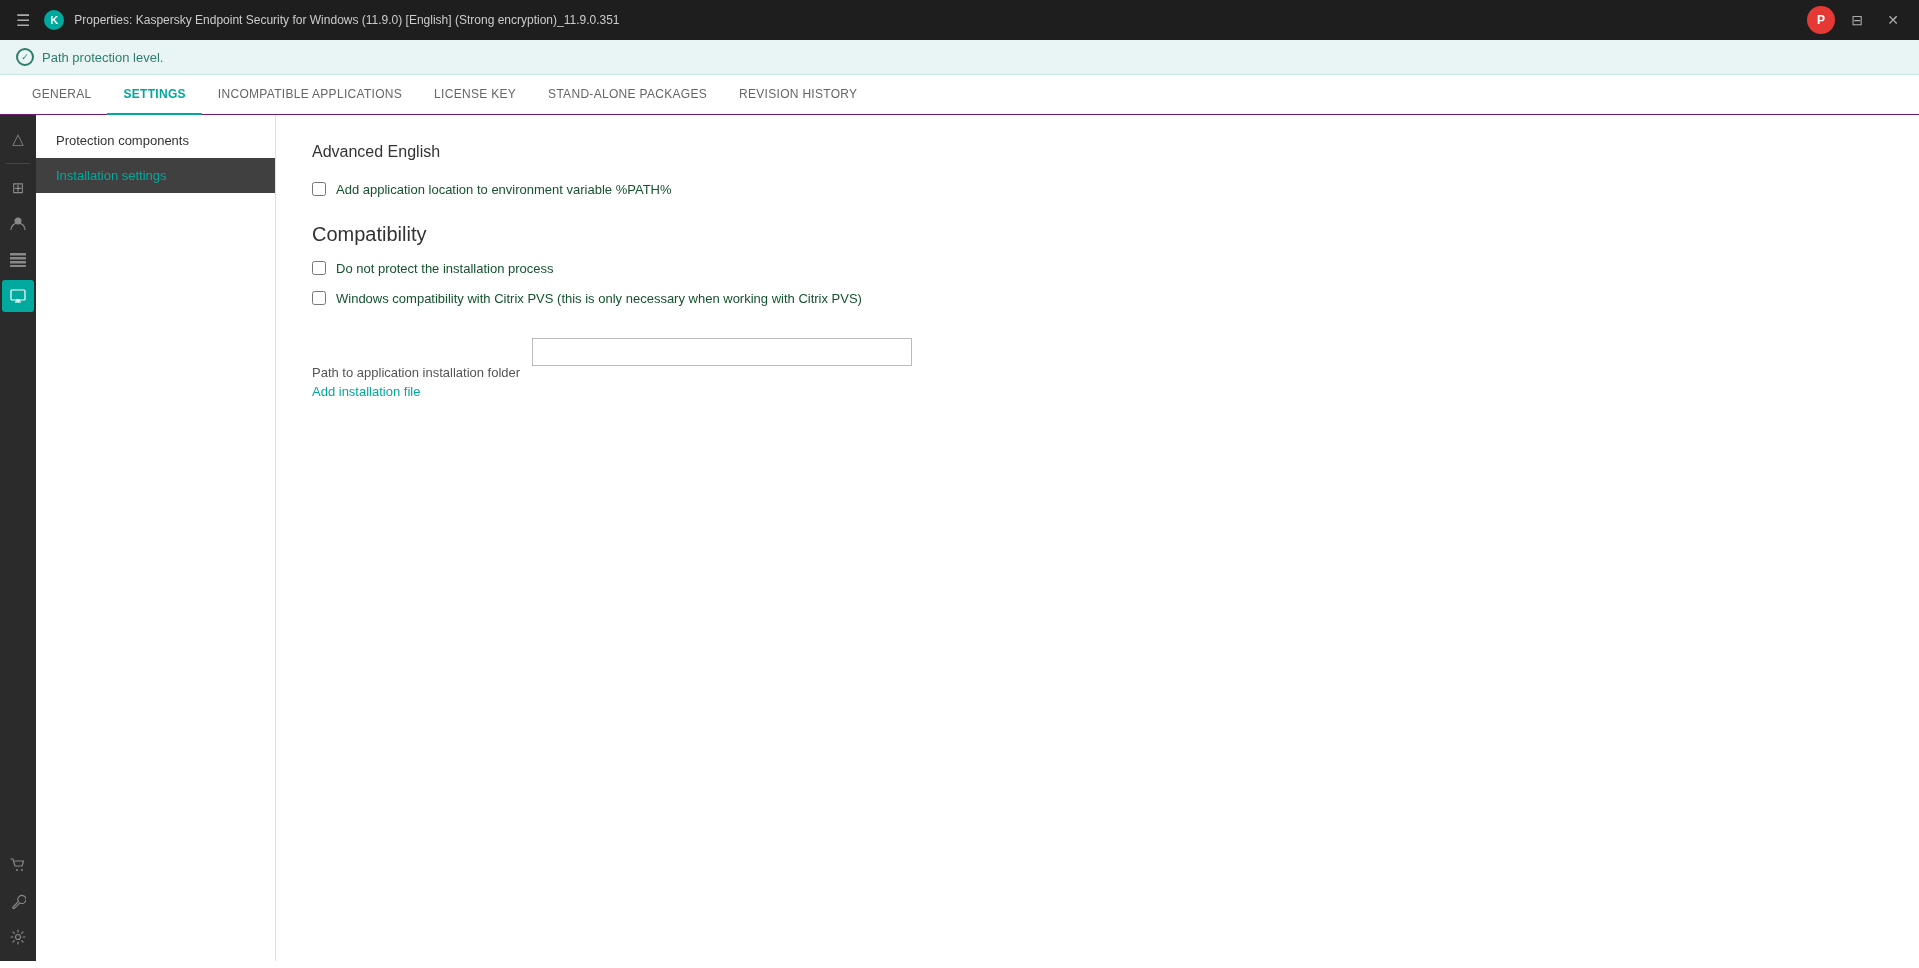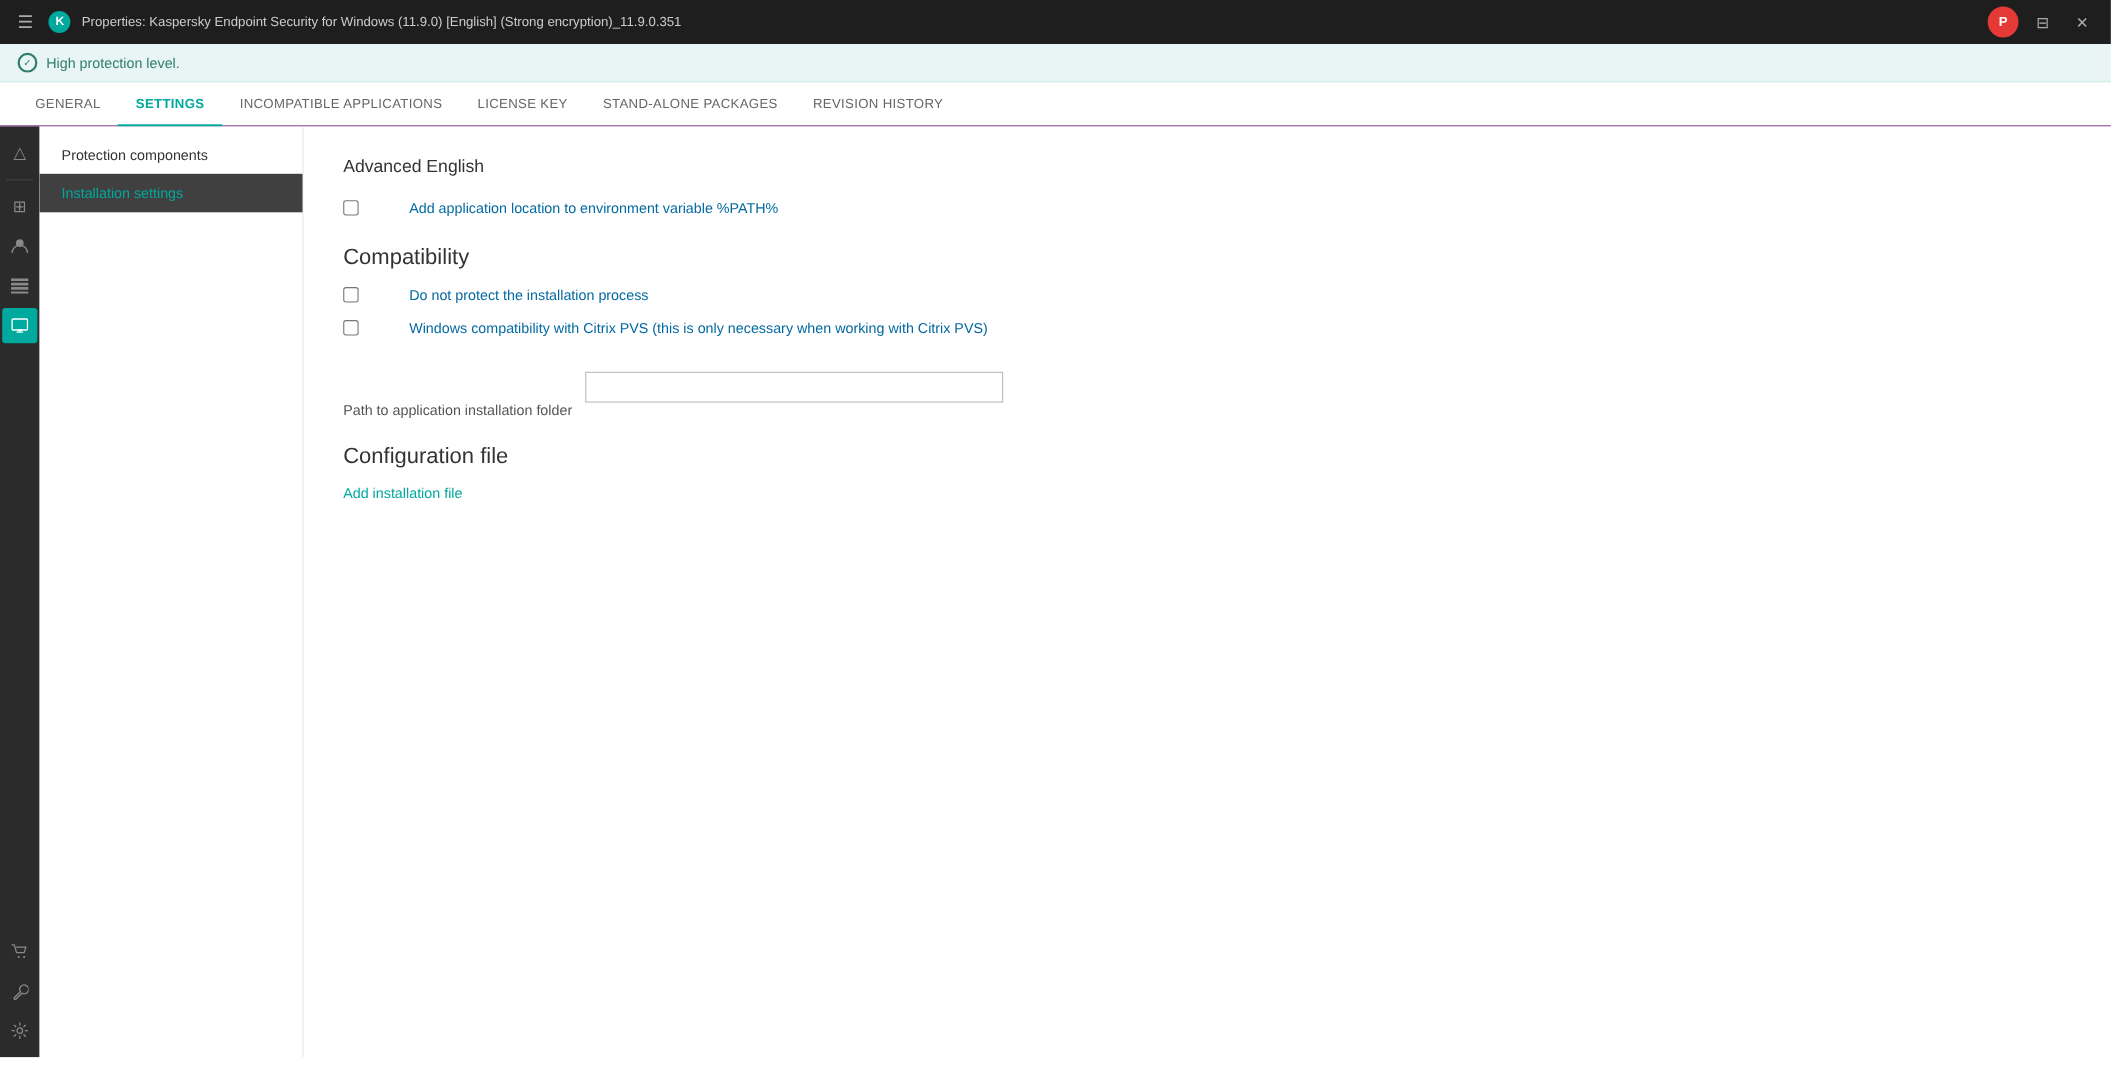--- a/index.html
+++ b/index.html
@@ -76,21 +76,21 @@
       font-size: 20px; font-weight: 400; color: #333; margin-bottom: 14px; margin-top: 24px;
     }
 
     .checkbox-row {
       display: flex; align-items: flex-start; gap: 10px; margin-bottom: 12px;
     }
     .checkbox-row input[type="checkbox"] {
       margin-top: 1px; width: 14px; height: 14px; cursor: pointer; flex-shrink: 0;
       accent-color: #00a99d;
     }
-    .checkbox-label { font-size: 13px; color: #0369a1; line-height: 1.4; margin-left: 36px; }
+    .checkbox-label { font-size: 13px; color: #14532d; line-height: 1.4; }
 
     .path-row {
       display: flex; align-items: center; gap: 12px; margin-top: 16px; margin-bottom: 4px;
     }
     .path-label { font-size: 13px; color: #555; white-space: nowrap; margin-top: 40px; }
     .path-input {
       width: 380px; height: 28px; border: 1px solid #bbb; padding: 2px 6px;
       font-size: 13px; outline: none;
     }
 
@@ -111,21 +111,21 @@
   </div>
   <div class="titlebar-controls">
     <div class="avatar-btn">P</div>
     <div class="titlebar-btn">⊟</div>
     <div class="titlebar-btn close">✕</div>
   </div>
 </div>
 
 <div class="statusbar">
   <div class="status-icon">✓</div>
-  <span>High protection level.</span>
+  <span>Path protection level.</span>
 </div>
 
 <div class="tabs-bar">
   <div class="tab">GENERAL</div>
   <div class="tab active">SETTINGS</div>
   <div class="tab">INCOMPATIBLE APPLICATIONS</div>
   <div class="tab">LICENSE KEY</div>
   <div class="tab">STAND-ALONE PACKAGES</div>
   <div class="tab">REVISION HISTORY</div>
 </div>
@@ -203,18 +203,17 @@
     <div class="checkbox-row">
       <input type="checkbox" id="cb-citrix" style="">
       <label class="checkbox-label" for="cb-citrix">Windows compatibility with Citrix PVS (this is only necessary when working with Citrix PVS)</label>
     </div>
 
     <div class="path-row">
       <span class="path-label">Path to application installation folder</span>
       <input type="text" class="path-input" value="" style="">
     </div>
 
-    <div class="section-subtitle">Configuration file</div>
 
     <a class="config-link" href="#">Add installation file</a>
 
   </div>
 </div>
 
 </body></html>

